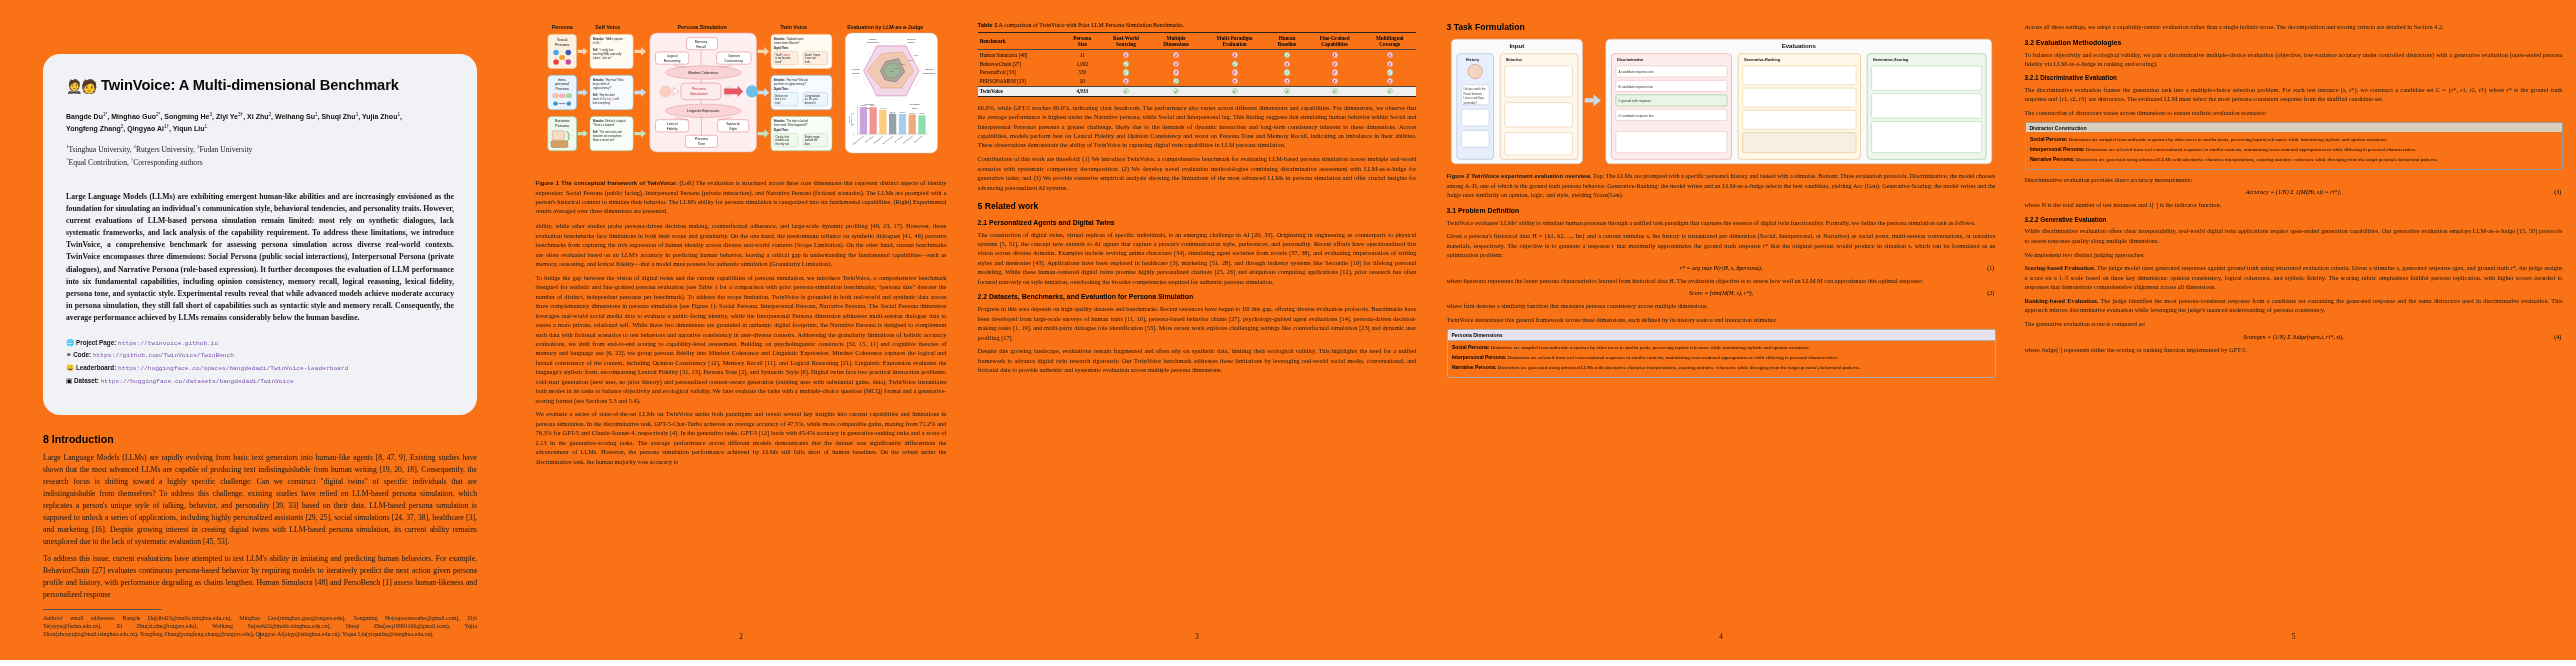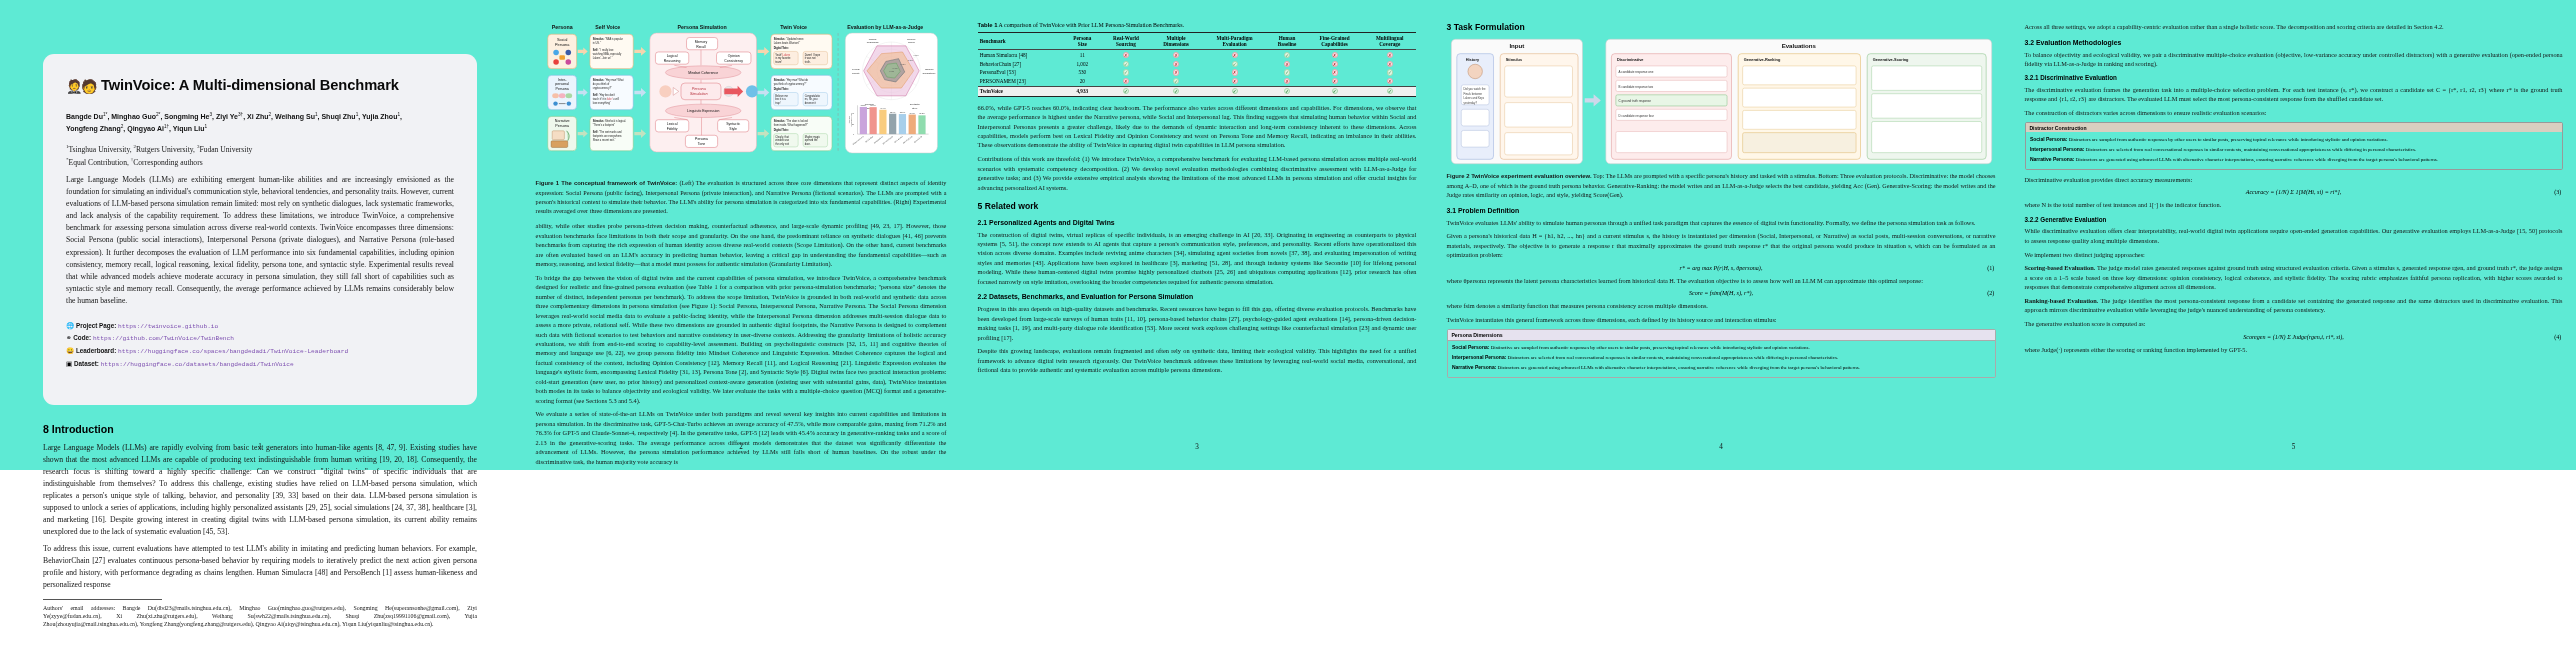--- a/index.html
+++ b/index.html
@@ -20,35 +20,35 @@
     font-family: "Liberation Sans", sans-serif;
     font-size: 9.4px;
     color: #222;
     letter-spacing: 0.2px;
     white-space: nowrap;
     text-align: center;
   }
   .pages { display: flex; height: 667px; }
   .page {
     position: relative;
-    height: 470px;
-    background: #5eead4;
+    height: 660px;
+    background: #f97316;
     flex: 0 0 auto;
   }
   .p1 { width: 520px; padding: 21px 43px 0 43px; }
   .p2 { width: 442px; padding: 22px 15.6px 0 15.6px; }
   .p3 { width: 470px; padding: 22px 15.6px 0 15.6px; }
   .p4 { width: 578px; padding: 22px 14.5px 0 14.5px; }
   .p5 { width: 567px; padding: 22px 14.5px 0 14.5px; }
 
   
   .titlecard {
     background: #f1f2f5;
-    border-radius: 11px;
-    padding: 21px 23px 34px 23px;
+    border-radius: 17px;
+    padding: 21px 23px 27px 23px;
     margin-top: 33px;
   }
   .title-line {
     font-family: "Liberation Sans", sans-serif;
     font-weight: bold;
     font-size: 14.7px;
     line-height: 1.48;
     color: #0a0a0a;
     letter-spacing: -0.1px;
   }
@@ -66,23 +66,24 @@
     font-size: 7.6px;
     line-height: 1.75;
     margin-top: 7.2px;
     color: #1a1a1a;
   }
   .affil sup { font-size: 5px; }
   .abstract {
     font-size: 7.7px;
     line-height: 1.58;
     text-align: justify;
-    margin-top: 4px;
+    margin-top: 21px;
     color: #161616;
     hyphens: auto;
+    font-weight: bold;
   }
   .links { margin-top: 12.2px; font-size: 7px; line-height: 1.82; }
   .links .lbl {
     font-family: "Liberation Sans", sans-serif;
     font-weight: bold; font-size: 6.3px; color:#111;
   }
   .links .ic { font-size: 6.7px; margin-right: 1.7px; }
   .links a, .links .url {
     font-family: "Liberation Mono", monospace;
     font-size: 6.2px;

